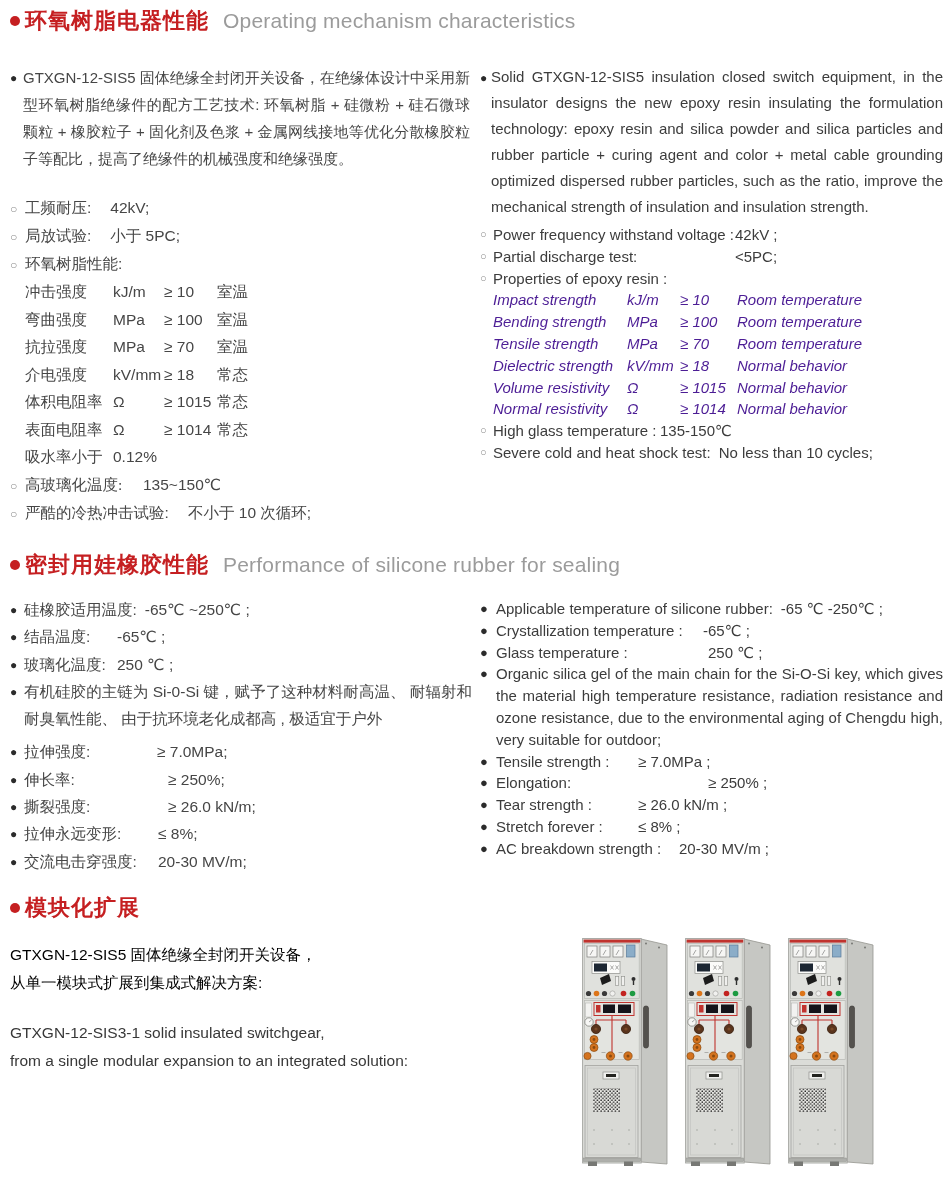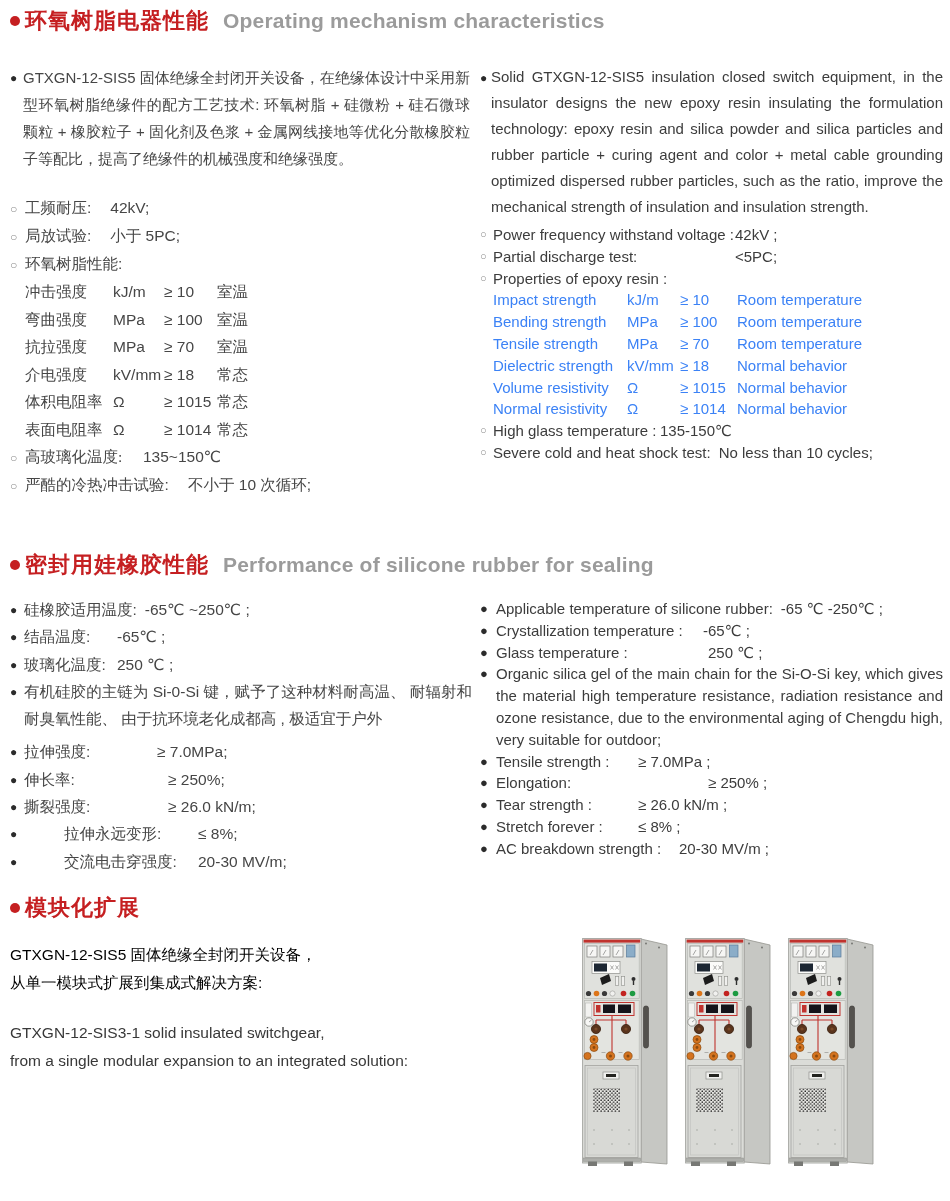--- a/index.html
+++ b/index.html
@@ -6,21 +6,21 @@
   body{
     width:950px;height:1201px;position:relative;background:#ffffff;
     font-family:"Liberation Sans","DejaVu Sans",sans-serif;color:#3c3c3c;
     overflow:hidden;
   }
   .abs{position:absolute;}
   
   .sec-header{display:flex;align-items:center;white-space:nowrap;text-align:right;}
   .hdot{width:10px;height:10px;border-radius:50%;background:#c51f21;margin-right:5px;flex:0 0 auto;}
   .tz{font-size:22px;font-weight:bold;color:#c51f21;letter-spacing:1px;}
-  .te{font-size:21px;font-weight:bold;color:#9b9b9b;margin-left:14px;letter-spacing:.2px;}
+  .te{font-size:21px;font-weight:normal;color:#9b9b9b;margin-left:14px;letter-spacing:.2px;}
   
   .col{position:absolute;}
   #s1-left{left:10px;top:64px;width:460px;}
   #s1-right{left:480px;top:64px;width:463px;}
   #s2-left{left:10px;top:596px;width:462px;}
   #s2-right{left:480px;top:598px;width:463px;}
   
   .intro{position:relative;text-align:justify;}
   .intro .mk{position:absolute;left:0;top:1px;}
   .intro.zh{padding-left:13px;font-size:15px;line-height:27px;color:#464646;margin-bottom:22px;}
@@ -33,38 +33,38 @@
   .rowz{position:relative;padding-left:15px;line-height:28px;font-size:15.5px;color:#464646;white-space:nowrap;}
   .rowz .mk{position:absolute;left:0;top:1px;}
   .rowz .lab{display:inline-block;min-width:81px;}
   .prz{padding-left:15px;line-height:27.5px;font-size:15.5px;color:#464646;white-space:nowrap;}
   .prz .c1{display:inline-block;width:88px;}
   .prz .c2{display:inline-block;width:51px;}
   .prz .c3{display:inline-block;width:53px;}
   .rowe{position:relative;padding-left:13px;line-height:21.8px;font-size:15px;color:#3c3c3c;white-space:nowrap;}
   .rowe .mk{position:absolute;left:0;top:0;font-size:11px;}
   .rowe .lab{display:inline-block;min-width:242px;}
-  .pre{padding-left:13px;line-height:21.8px;font-size:15px;color:#3b82f6;white-space:nowrap;}
+  .pre{padding-left:13px;line-height:21.8px;font-size:15px;color:#4c1d95;white-space:nowrap;font-style:italic;}
   .pre .c1{display:inline-block;width:134px;}
   .pre .c2{display:inline-block;width:53px;}
   .pre .c3{display:inline-block;width:57px;}
   
   .rowz2{position:relative;padding-left:14px;line-height:27.3px;font-size:15.5px;color:#464646;white-space:nowrap;}
   .rowz2 .mk{position:absolute;left:0;top:1px;}
   .parz{position:relative;padding-left:14px;line-height:27.3px;font-size:15.5px;color:#464646;text-align:justify;margin-bottom:6px;}
   .parz .mk{position:absolute;left:0;top:1px;}
   .rowe2{position:relative;padding-left:16px;line-height:21.8px;font-size:15px;color:#3c3c3c;white-space:nowrap;}
   .rowe2 .mk{position:absolute;left:0;top:0;font-size:13px;}
   .pare{position:relative;padding-left:16px;line-height:21.8px;font-size:15px;color:#3c3c3c;text-align:justify;}
   .pare .mk{position:absolute;left:0;top:0;font-size:13px;}
   
   .w93{display:inline-block;min-width:93px;}
   .w118{display:inline-block;min-width:118px;font-family:Liberation Serif, serif;}
   .w133{display:inline-block;min-width:133px;}
-  .w134{display:inline-block;min-width:134px;margin-left:40px;}
+  .w134{display:inline-block;min-width:134px;}
   .w142{display:inline-block;min-width:142px;}
   .w144{display:inline-block;min-width:144px;}
   .w163{display:inline-block;min-width:163px;}
   .w167{display:inline-block;min-width:167px;}
   .w183{display:inline-block;min-width:183px;}
   .w207{display:inline-block;min-width:207px;}
   .w212{display:inline-block;min-width:212px;}
   .gap{margin-left:8px;}
   
   .s3line{font-size:15.5px;line-height:28px;white-space:nowrap;}
@@ -111,20 +111,23 @@
     <span class="c1">抗拉强度</span><span class="c2">MPa</span><span class="c3">≥ 70</span><span class="c4">室温</span>
   </div>
   <div class="prz">
     <span class="c1">介电强度</span><span class="c2">kV/mm</span><span class="c3">≥ 18</span><span class="c4">常态</span>
   </div>
   <div class="prz">
     <span class="c1">体积电阻率</span><span class="c2">Ω</span><span class="c3">≥ 1015</span><span class="c4">常态</span>
   </div>
   <div class="prz">
     <span class="c1">表面电阻率</span><span class="c2">Ω</span><span class="c3">≥ 1014</span><span class="c4">常态</span>
+  </div>
+  <div class="prz">
+    <span class="c1">吸水率小于</span><span class="c2">0.12%</span>
   </div>
 
   <div class="rowz">
     <span class="mk o">○</span>
     <span class="w118">高玻璃化温度:</span><span>135~150℃</span>
   </div>
   <div class="rowz">
     <span class="mk o">○</span>
     <span class="w163">严酷的冷热冲击试验:</span><span>不小于 10 次循环;</span>
   </div>

